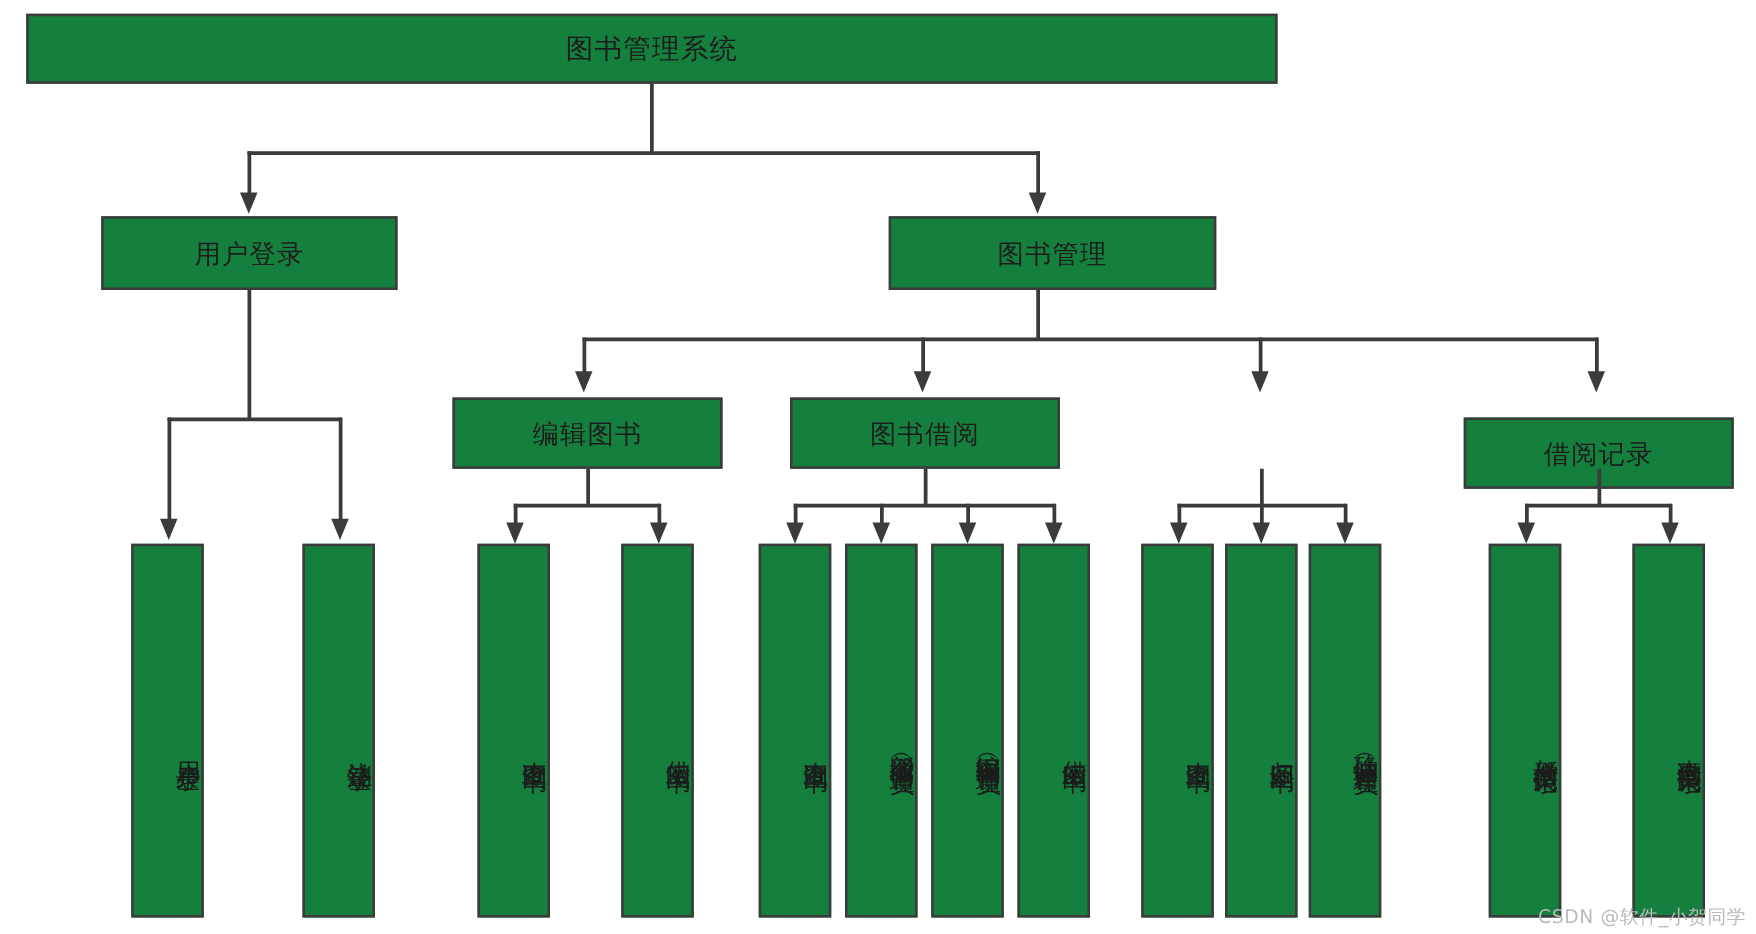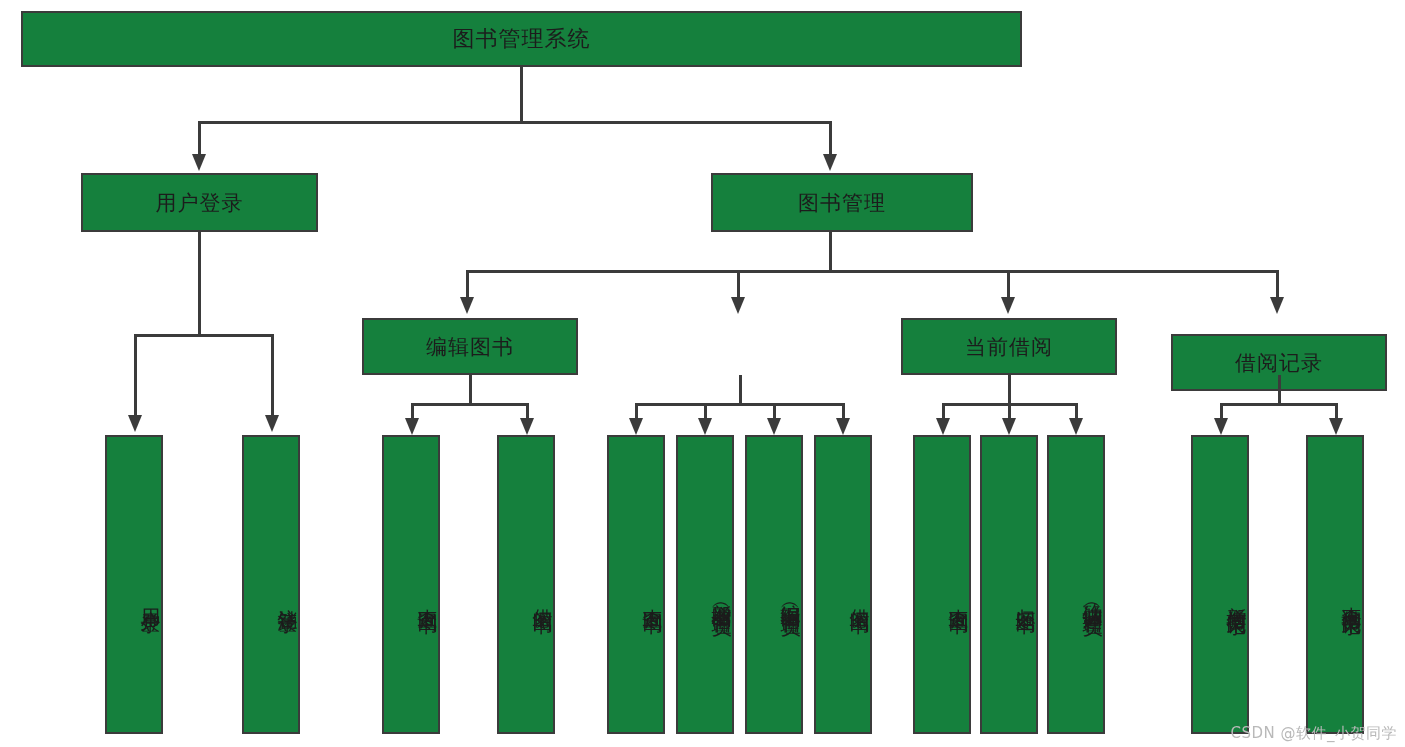--- a/index.html
+++ b/index.html
@@ -88,21 +88,21 @@
   <div class="line vline" style="left:737px;top:270px;height:30px;"></div>
   <div class="arrow" style="left:731px;top:297px;"></div>
 
   <div class="line vline" style="left:1007px;top:270px;height:30px;"></div>
   <div class="arrow" style="left:1001px;top:297px;"></div>
 
   <div class="line vline" style="left:1276px;top:270px;height:30px;"></div>
   <div class="arrow" style="left:1270px;top:297px;"></div>
 
   <div class="node horiz" style="left:362px;top:318px;width:216px;height:57px;">编辑图书</div>
-  <div class="node horiz" style="left:901px;top:318px;width:216px;height:57px;">当前借阅</div>
+  <div class="node horiz" style="left:632px;top:318px;width:216px;height:57px;">图书借阅</div>
   <div class="node horiz" style="left:1171px;top:318px;width:216px;height:57px;margin-top:16px;">借阅记录</div>
 
   <div class="line vline" style="left:469px;top:375px;height:30px;"></div>
   <div class="line hline" style="left:411px;top:403px;width:117px;"></div>
   <div class="line vline" style="left:411px;top:403px;height:18px;"></div>
   <div class="arrow" style="left:405px;top:418px;"></div>
   <div class="line vline" style="left:526px;top:403px;height:18px;"></div>
   <div class="arrow" style="left:520px;top:418px;"></div>
 
   <div class="line vline" style="left:739px;top:375px;height:30px;"></div>

